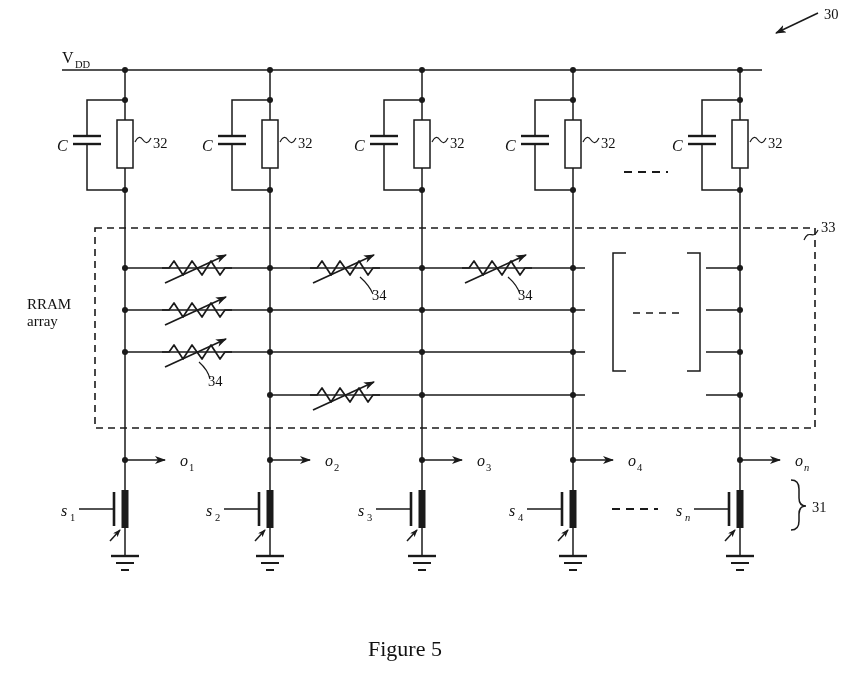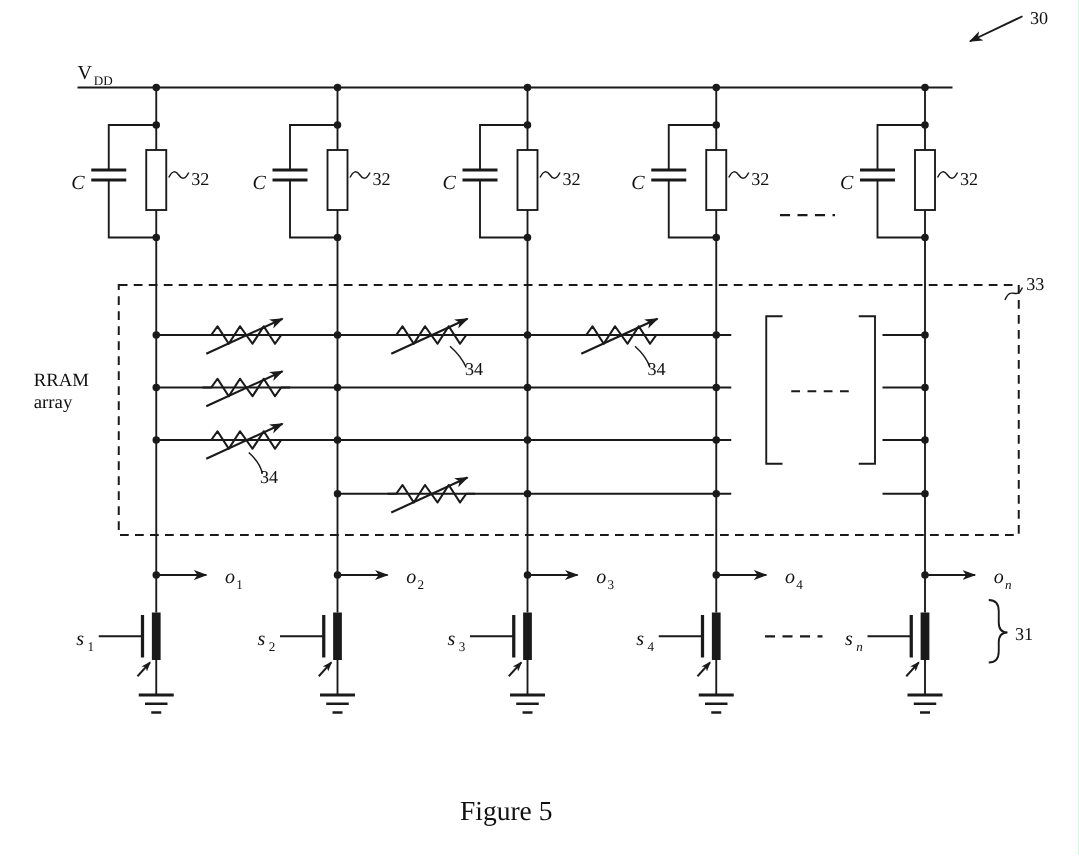--- a/index.html
+++ b/index.html
@@ -1,16 +1,16 @@
 <!DOCTYPE html>
 <html><head>
 <meta charset="utf-8">
 <style>
   html,body{margin:0;padding:0;background:#ffffff}
-  .stage{width:863px;height:684px;position:relative;background:#86efac;overflow:hidden}
+  .stage{width:863px;height:684px;position:relative;background:#a21caf;overflow:hidden}
   svg{display:block}
   text{fill:#111;font-family:"Liberation Serif",serif}
   .lbl{font-size:16px}
   .it{font-style:italic}
   .sub{font-size:10.5px}
   .ref{font-size:14.5px}
   .rram{font-size:15px}
   .cap{font-size:22px}
   .w{stroke:#1a1a1a;stroke-width:1.5;fill:none}
   .thin{stroke:#1a1a1a;stroke-width:1.2;fill:none}

